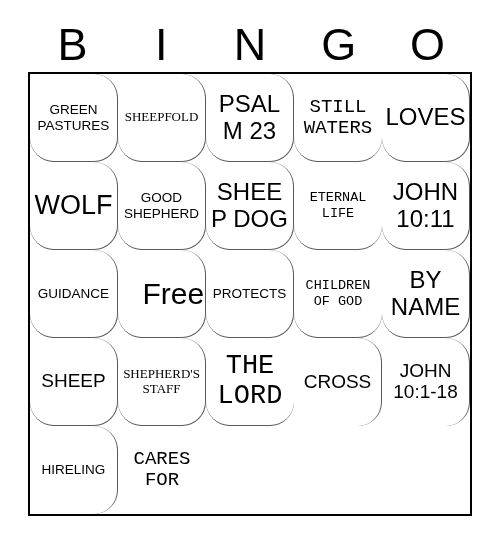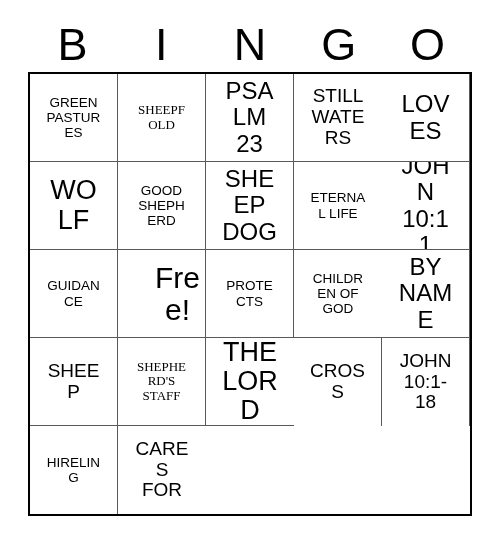--- a/index.html
+++ b/index.html
@@ -60,25 +60,26 @@
   }
 
   .cell {
     box-sizing: border-box;
     border-right: 1px solid #58595b;
     border-bottom: 1px solid #58595b;
     display: flex;
     align-items: center;
     justify-content: center;
     text-align: center;
-    padding: 2px 16px;
+    padding: 2px 3px;
     overflow: hidden;
+    border-radius: 24px;
   }
   
-  .cell.col-5 { border-right: none; }
+  .cell.col-5 { border-right: none; font-family: Liberation Mono, monospace; }
   .cell.row-5 { border-bottom: none; }
 
   .cell-text {
     display: block;
     width: 100%;
     line-height: 1.06;
     font-weight: 400;
     word-wrap: break-word;
     overflow-wrap: break-word;
   }

